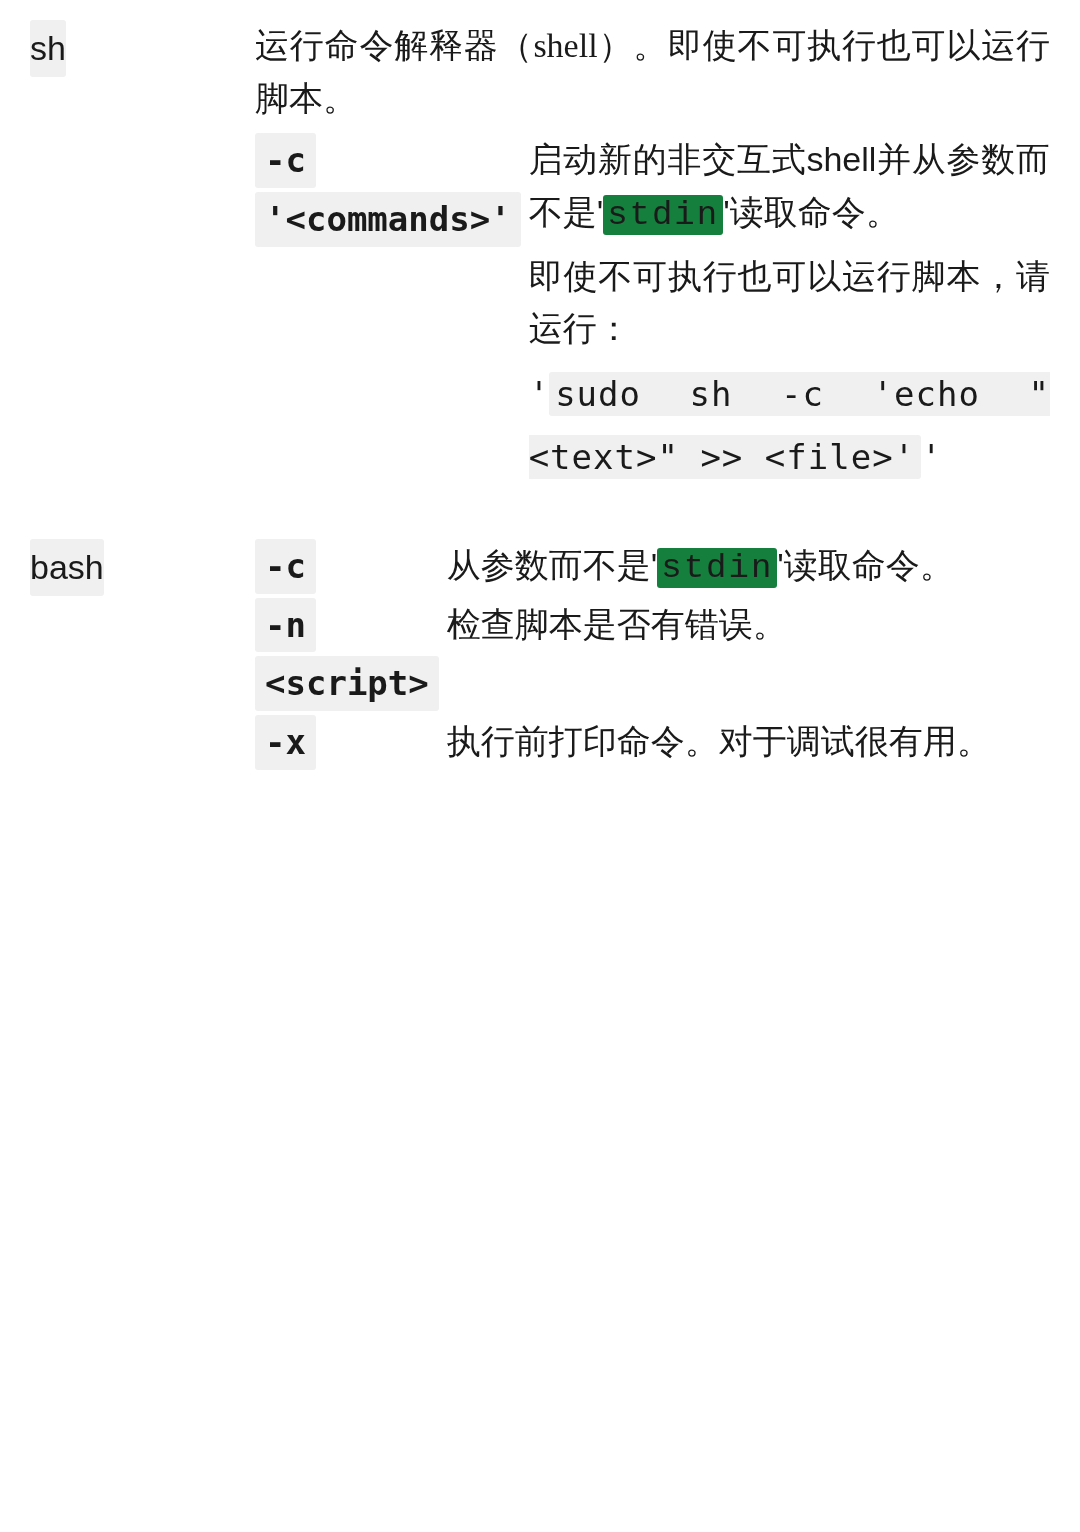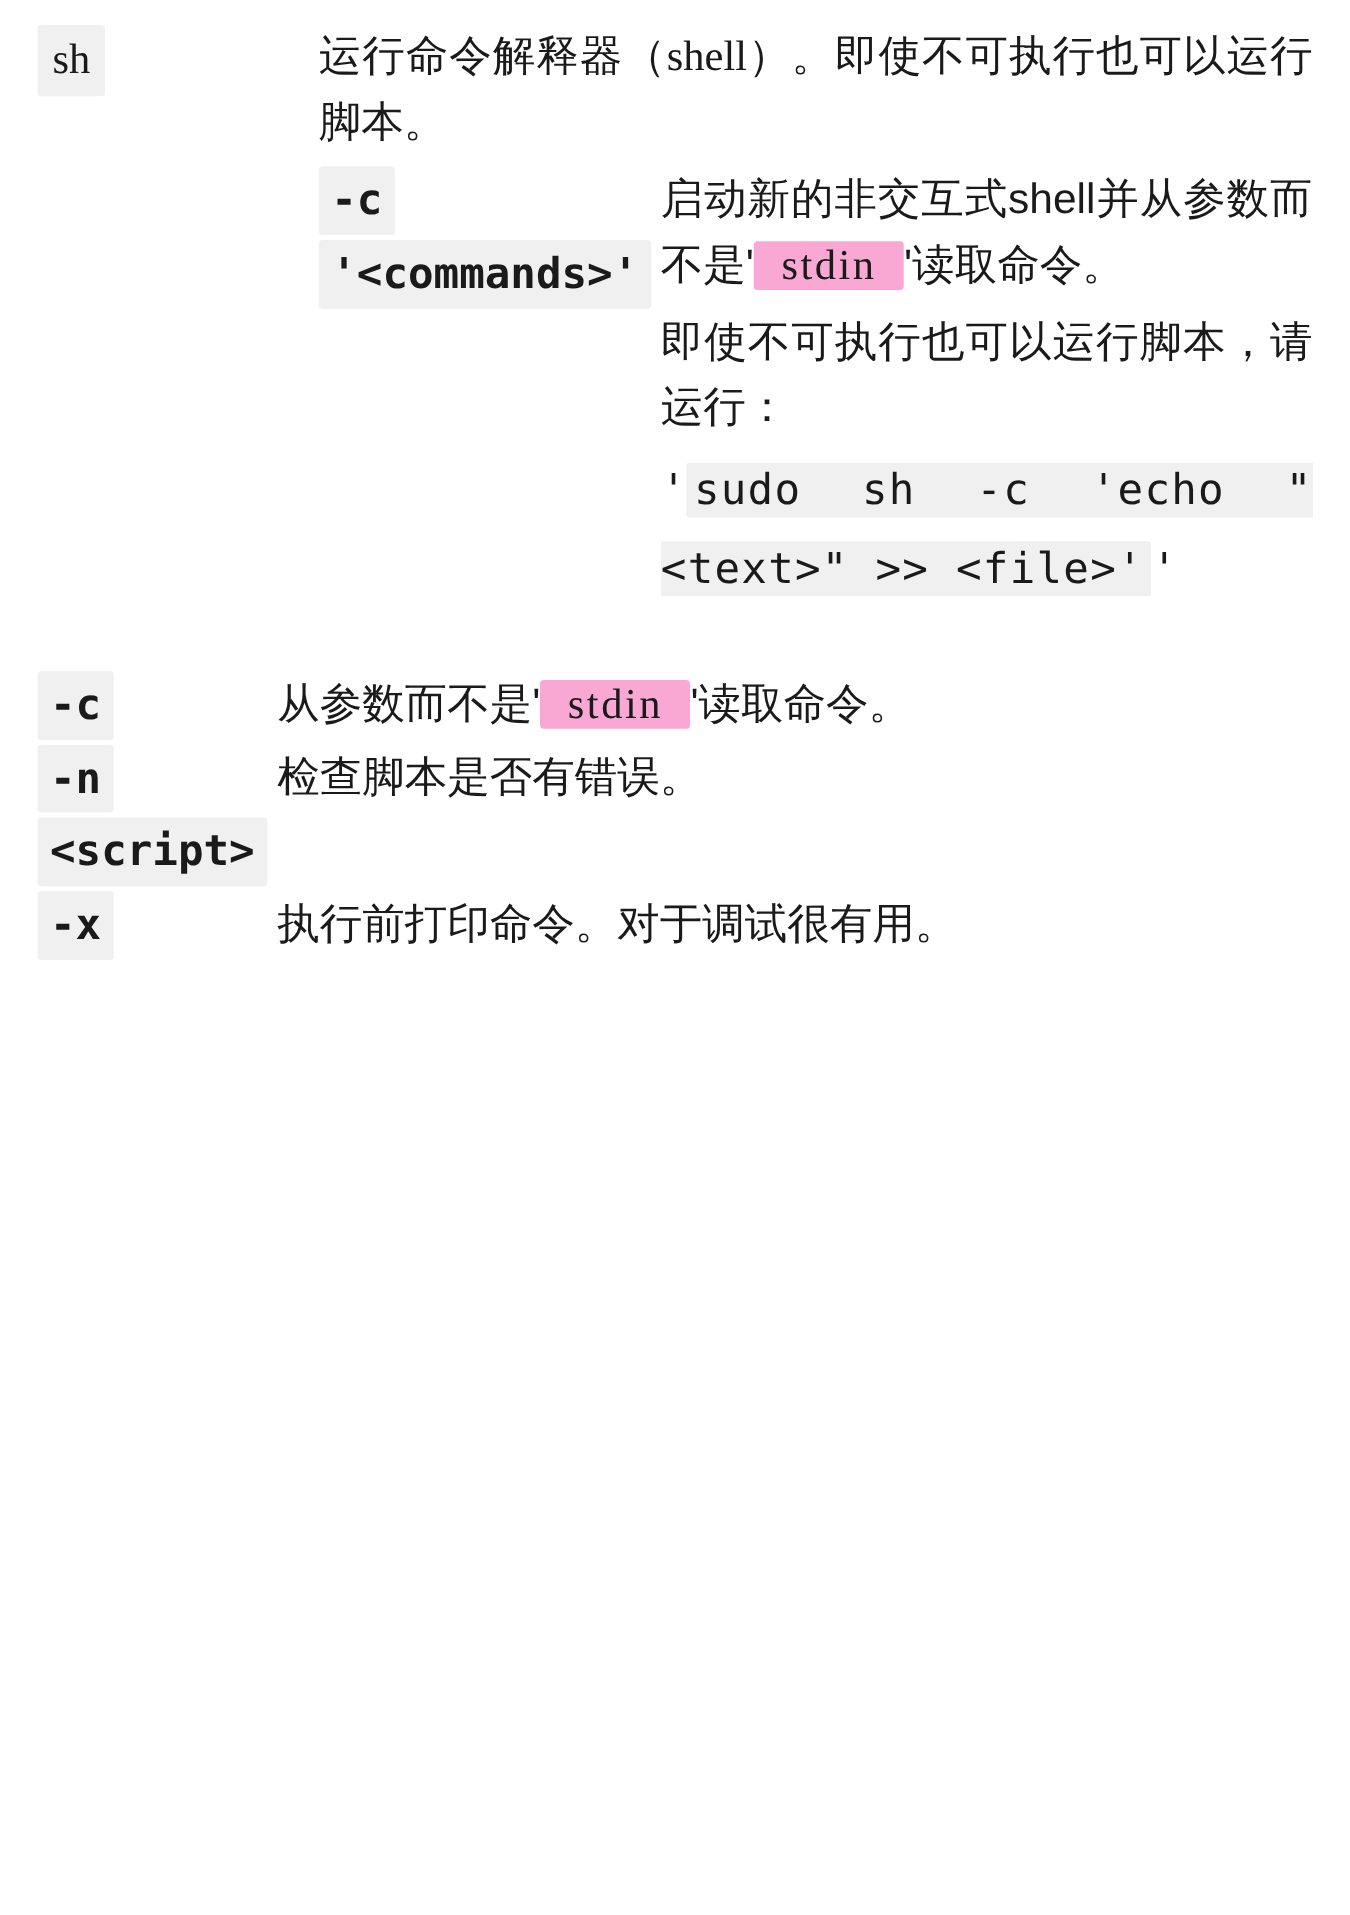--- a/index.html
+++ b/index.html
@@ -19,22 +19,22 @@
     .entry {
       display: flex;
       margin-bottom: 50px;
     }
     .cmd-col {
       flex: 0 0 225px;
     }
     .cmd-name {
       display: inline-block;
       background: #f0f0f0;
-      padding: 2px 12px;
-      font-family: Liberation Serif, serif;
+      padding: 2px 0;
+      font-family: Liberation Sans, sans-serif;
       font-size: 34px;
       border-radius: 3px;
     }
     .desc-col {
       flex: 1;
     }
     .main-desc {
       text-align: justify;
       text-justify: inter-character;
       margin-bottom: 8px;
@@ -54,23 +54,23 @@
       white-space: nowrap;
     }
     .opt-desc-cell {
       display: table-cell;
       vertical-align: top;
       text-align: justify;
       text-justify: inter-character;
     }
     .inline-code {
       display: inline;
-      background: #f9a8d4;
-      padding: 1px 22px;
-      font-family: Liberation Serif, serif;
+      background: #15803d;
+      padding: 1px 4px;
+      font-family: Liberation Mono, monospace;
       border-radius: 3px;
       letter-spacing: 2px;
     }
     .flag-code {
       display: inline-block;
       background: #f0f0f0;
       padding: 1px 10px;
       font-family: "SF Mono", "Consolas", "Monaco", monospace;
       font-weight: 700;
       border-radius: 3px;
@@ -126,20 +126,23 @@
           <div class="code-block-wrap">
             <span class="quote-char">'</span><span class="code-line">sudo sh -c 'echo "&lt;text&gt;" &gt;&gt; &lt;file&gt;'</span><span class="quote-char">'</span>
           </div>
         </div>
       </div>
     </div>
   </div>
 </div>
 
 <div class="entry">
+  <div class="cmd-col">
+    <span class="cmd-name">bash</span>
+  </div>
   <div class="desc-col">
 
     <div class="opts-table">
 
       <div class="opt-row">
         <div class="opt-flag-cell flag-col-narrow">
           <span class="flag-code">-c</span>
         </div>
         <div class="opt-desc-cell">
           <span>从参数而不是'</span><span class="inline-code">stdin</span><span>'读取命令。</span>

